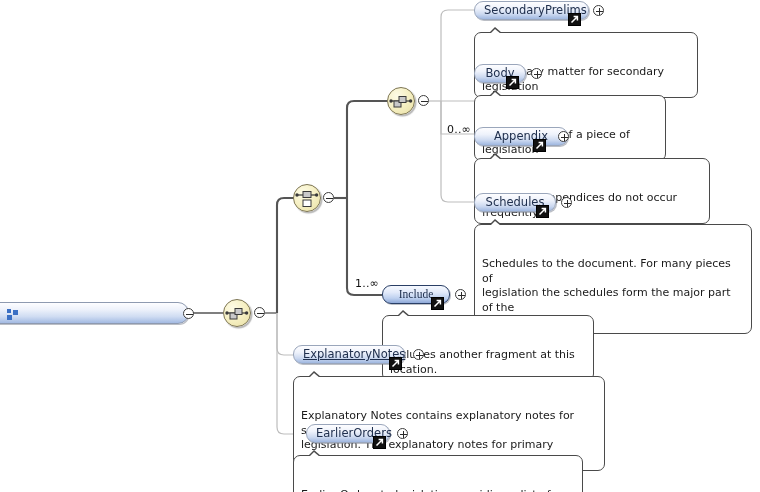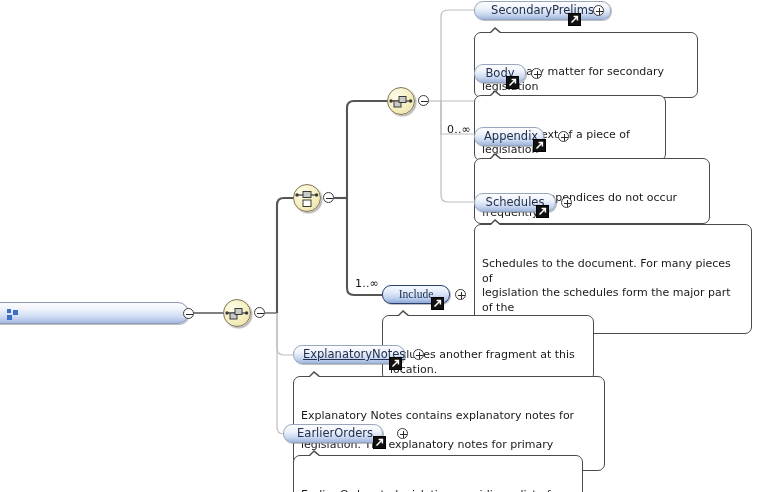--- a/index.html
+++ b/index.html
@@ -183,21 +183,21 @@
     <svg width="26" height="26" viewBox="0 0 26 26">
       <line x1="2.5" y1="13" x2="23" y2="13" stroke="#3a3a3a" stroke-width="1.2"></line>
       <circle cx="3" cy="13" r="1.7" fill="#3a3a3a"></circle>
       <circle cx="22.6" cy="13" r="1.7" fill="#3a3a3a"></circle>
       <rect x="6" y="13" width="7" height="6" fill="#c9c9c9" stroke="#3a3a3a" stroke-width="1"></rect>
       <rect x="11" y="8.5" width="7" height="6" fill="#c9c9c9" stroke="#3a3a3a" stroke-width="1"></rect>
     </svg>
   </div>
   <div class="toggle" style="left:418px;top:95px;"></div>
 
-  <div class="elembox" style="left:474px;top:1px;width:137px;">
+  <div class="elembox" style="left:474px;top:1px;width:115px;">
     <span>SecondaryPrelims</span>
   </div>
   <div class="linkout" style="left:568px;top:13px;">
     <svg width="11" height="11" viewBox="0 0 11 11">
         <path d="M2.5,8.5 L8,3 M4.6,2.6 H8.4 V6.4" stroke="#fff" stroke-width="1.5" fill="none"></path>
       </svg>
   </div>
   <div class="toggle plus" style="left:593px;top:5px;"></div>
   <div class="anno" style="left:474px;top:32px;width:224px;">
     <span class="tail" style="left:14px;"></span>
@@ -212,21 +212,21 @@
         <path d="M2.5,8.5 L8,3 M4.6,2.6 H8.4 V6.4" stroke="#fff" stroke-width="1.5" fill="none"></path>
       </svg>
   </div>
   <div class="toggle plus" style="left:531px;top:68px;"></div>
   <div class="anno" style="left:474px;top:95px;width:192px;">
     <span class="tail" style="left:14px;"></span>
     <span>The body text of a piece of legislation</span>
   </div>
 
   <span class="card" style="left:447px;top:123px;">0..∞</span>
-  <div class="elembox" style="left:474px;top:127px;width:70px;">
+  <div class="elembox" style="left:474px;top:127px;width:94px;">
     <span>Appendix</span>
   </div>
   <div class="linkout" style="left:533px;top:139px;">
     <svg width="11" height="11" viewBox="0 0 11 11">
         <path d="M2.5,8.5 L8,3 M4.6,2.6 H8.4 V6.4" stroke="#fff" stroke-width="1.5" fill="none"></path>
       </svg>
   </div>
   <div class="toggle plus" style="left:558px;top:131px;"></div>
   <div class="anno" style="left:474px;top:158px;width:236px;">
     <span class="tail" style="left:14px;"></span>
@@ -272,21 +272,21 @@
         <path d="M2.5,8.5 L8,3 M4.6,2.6 H8.4 V6.4" stroke="#fff" stroke-width="1.5" fill="none"></path>
       </svg>
   </div>
   <div class="toggle plus" style="left:413px;top:349px;"></div>
   <div class="anno" style="left:293px;top:376px;width:312px;">
     <span class="tail" style="left:14px;"></span>
     <span>Explanatory Notes contains explanatory notes for secondary
 legislation. The explanatory notes for primary legislation...</span>
   </div>
 
-  <div class="elembox" style="left:283px;top:424px;width:100px;text-align:right;">
+  <div class="elembox" style="left:306px;top:424px;width:84px;text-align:right;">
     <span>EarlierOrders</span>
   </div>
   <div class="linkout" style="left:373px;top:436px;">
     <svg width="11" height="11" viewBox="0 0 11 11">
         <path d="M2.5,8.5 L8,3 M4.6,2.6 H8.4 V6.4" stroke="#fff" stroke-width="1.5" fill="none"></path>
       </svg>
   </div>
   <div class="toggle plus" style="left:397px;top:428px;"></div>
   <div class="anno" style="left:293px;top:455px;width:290px;">
     <span class="tail" style="left:14px;"></span>

